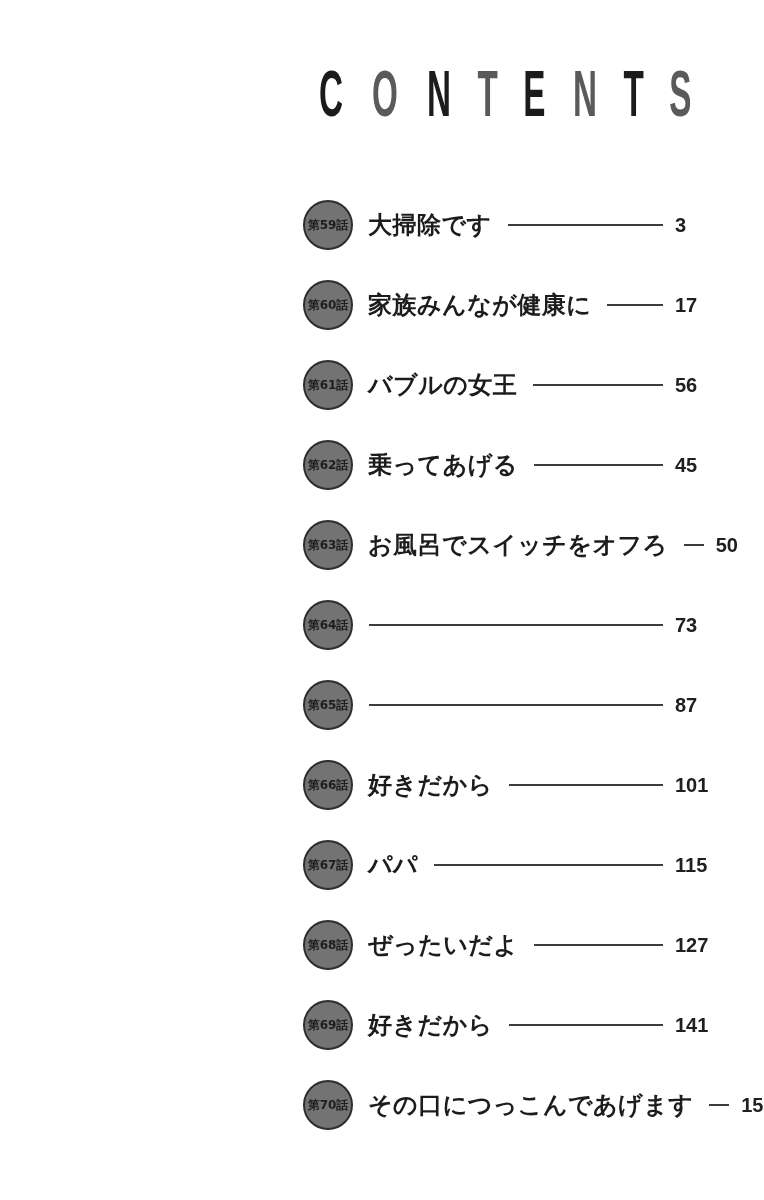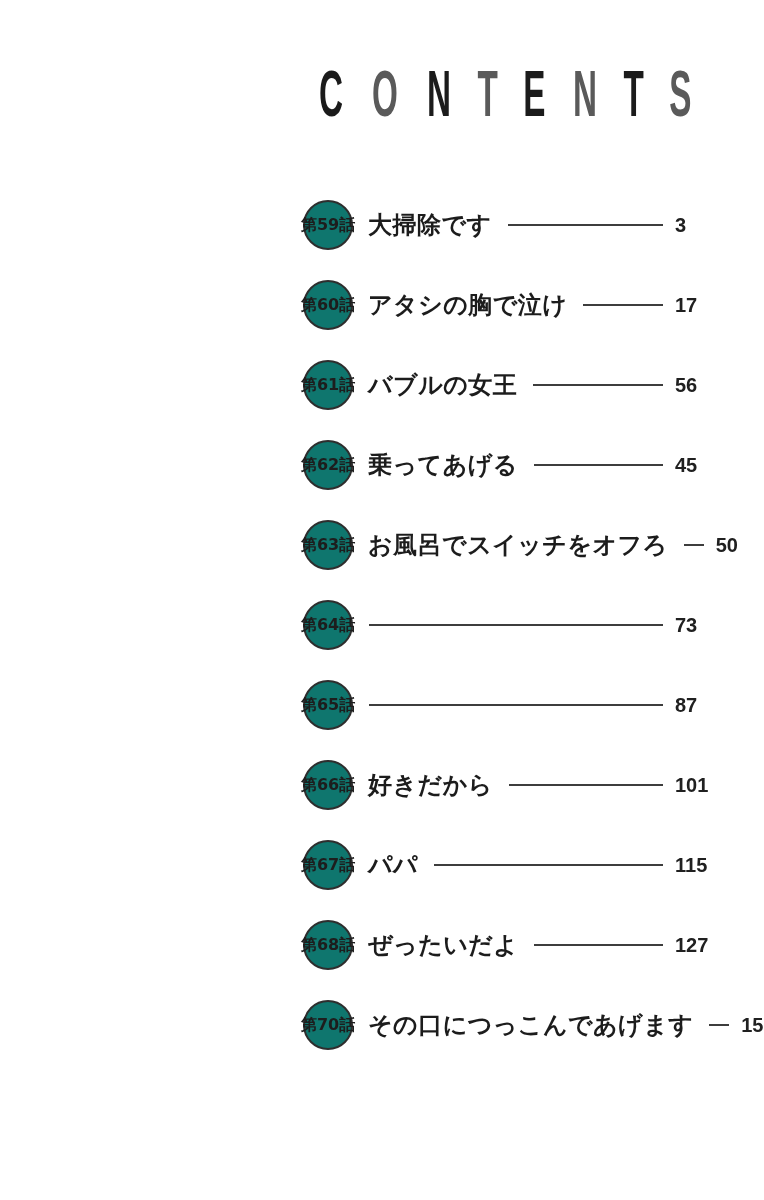--- a/index.html
+++ b/index.html
@@ -57,25 +57,25 @@
   .badge {
     flex: 0 0 auto;
     width: 50px;
     height: 50px;
     box-sizing: border-box;
     border: 2px solid #2e2e2e;
     border-radius: 50%;
     display: flex;
     align-items: center;
     justify-content: center;
-    font-size: 16px;
+    font-size: 12px;
     font-weight: 600;
     color: #1d1d1d;
     white-space: nowrap;
-    background: #0f766e;
+    background: #737373;
   }
   .entry-title {
     margin-left: 15px;
     font-size: 24px;
     font-weight: 600;
     color: #1c1c1c;
     white-space: nowrap;
     letter-spacing: 0.5px;
   }
   .leader {
@@ -115,21 +115,21 @@
 
     <div class="entry">
       <span class="badge">第59話</span>
       <span class="entry-title">大掃除です</span>
       <span class="leader"></span>
       <span class="page-num">3</span>
     </div>
 
     <div class="entry">
       <span class="badge">第60話</span>
-      <span class="entry-title">アタシの胸で泣け</span>
+      <span class="entry-title">家族みんなが健康に</span>
       <span class="leader"></span>
       <span class="page-num">17</span>
     </div>
 
     <div class="entry">
       <span class="badge">第61話</span>
       <span class="entry-title">バブルの女王</span>
       <span class="leader"></span>
       <span class="page-num">56</span>
     </div>
@@ -174,20 +174,26 @@
       <span class="page-num">115</span>
     </div>
 
     <div class="entry">
       <span class="badge">第68話</span>
       <span class="entry-title">ぜったいだよ</span>
       <span class="leader"></span>
       <span class="page-num">127</span>
     </div>
 
+    <div class="entry">
+      <span class="badge">第69話</span>
+      <span class="entry-title">好きだから</span>
+      <span class="leader"></span>
+      <span class="page-num">141</span>
+    </div>
 
     <div class="entry">
       <span class="badge">第70話</span>
       <span class="entry-title">その口につっこんであげます</span>
       <span class="leader"></span>
       <span class="page-num">155</span>
     </div>
 
   </div>
 </div>

